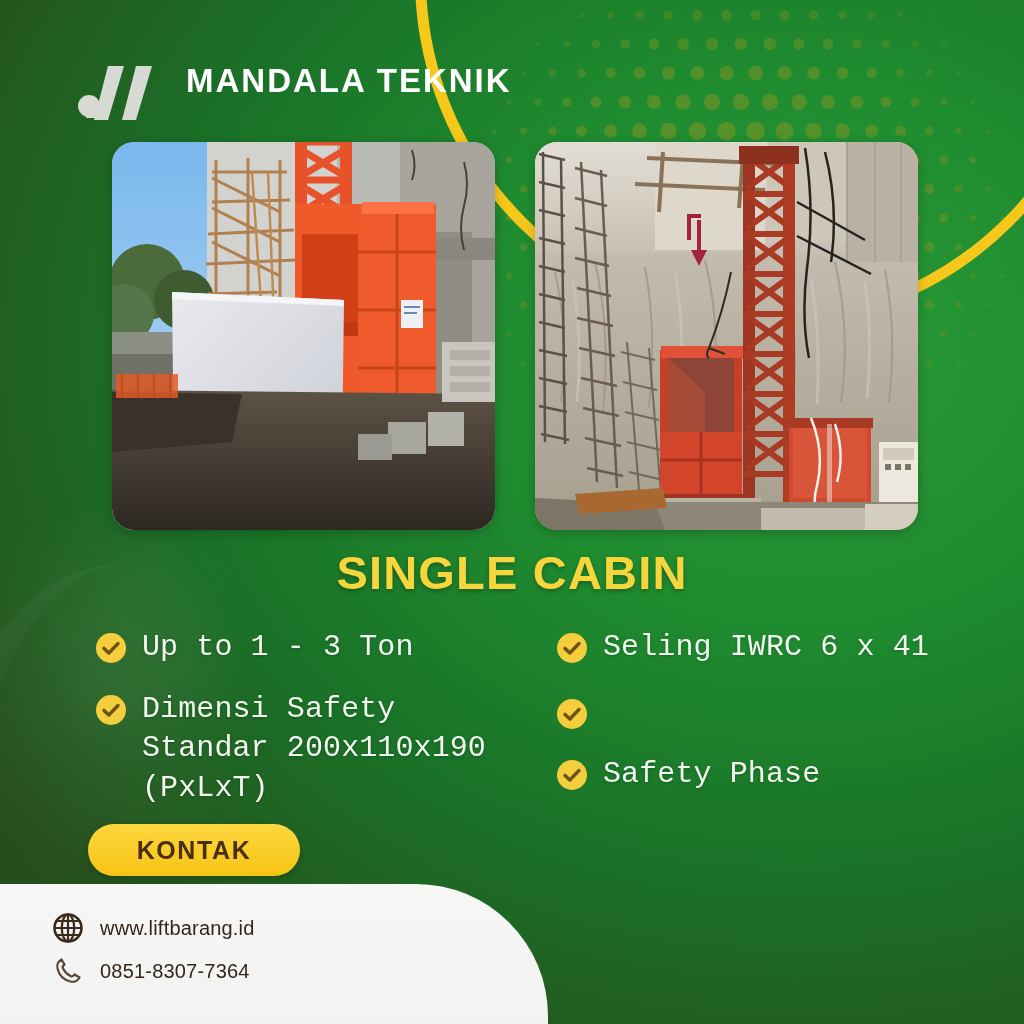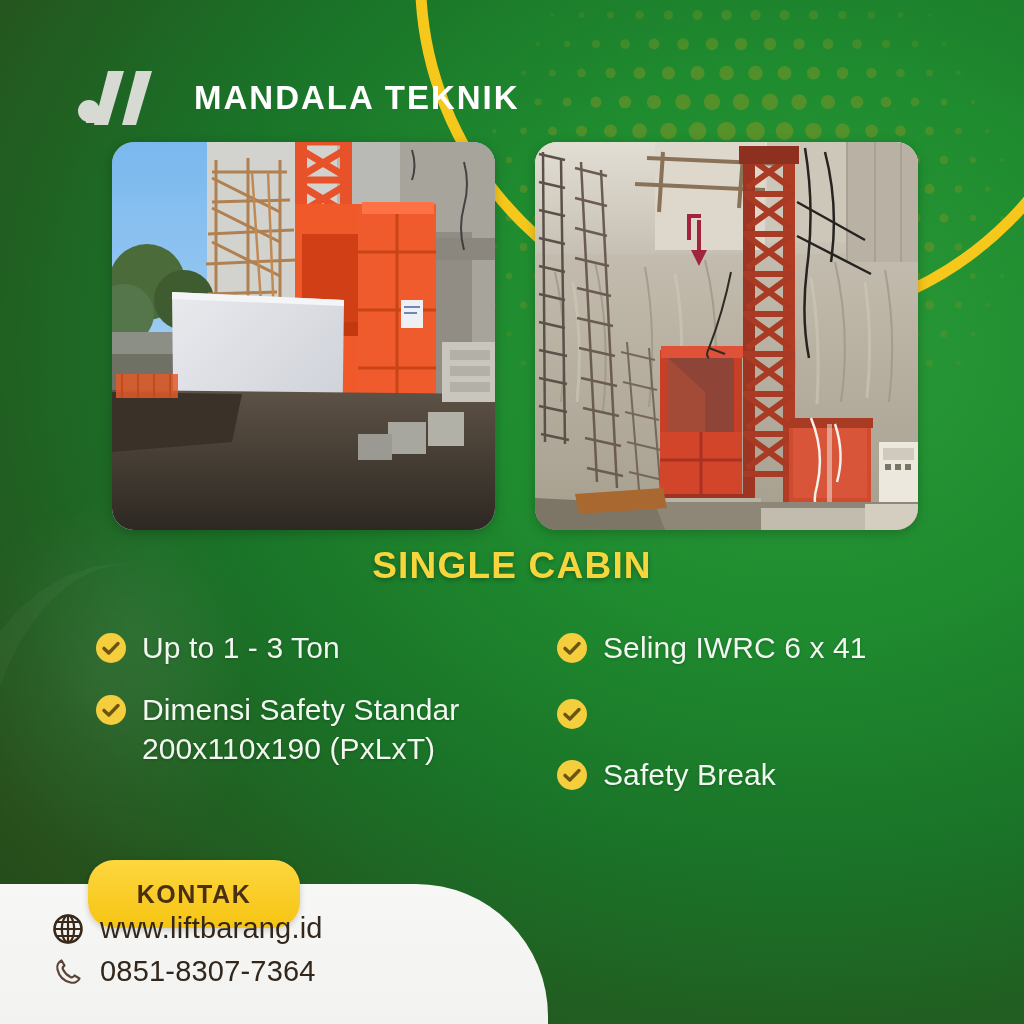--- a/index.html
+++ b/index.html
@@ -51,21 +51,21 @@
     left:415px; top:-372px;
     width:700px; height:700px;
     border-radius:50%;
     border:11px solid #f7c81c;
     pointer-events:none;
   }
 
   
   .brand {
     position:absolute; left:78px; top:62px;
-    display:flex; align-items:center; gap:32px;
+    display:flex; gap:24px;
     height:72px;
   }
   .logo-mark { width:84px; height:62px; display:block; }
   .brand-name {
     color:#ffffff;
     font-size:33px;
     font-weight:bold;
     letter-spacing:2.0px;
     white-space:nowrap;
   }
@@ -84,32 +84,33 @@
     box-shadow:0 3px 12px rgba(0,0,0,.22);
     background:#9aa0a2;
   }
   .photo svg { display:block; width:100%; height:100%; }
 
   
   .title {
     position:absolute; left:0; right:0; top:545px;
     text-align:center;
     color:#f6d63c;
-    font-size:37px;
+    font-size:47px;
     font-weight:bold;
     letter-spacing:1.2px;
     text-shadow:0 2px 5px rgba(0,0,0,.30);
   }
 
   
   .features {
     position:absolute; left:96px; top:628px;
     width:880px;
     display:flex;
     gap:42px;
+    font-family:Liberation Mono, monospace;
   }
   .col { width:430px; }
   .feature {
     display:flex;
     align-items:flex-start;
     gap:16px;
     margin-bottom:22px;
   }
   .check {
     flex:0 0 auto;
@@ -127,43 +128,43 @@
   .col-right .feature { margin-bottom:26px; }
 
   
   .footer {
     position:absolute; left:0; bottom:0;
     width:548px; height:140px;
     background:linear-gradient(180deg,#f7f7f5 0%, #f2f2f0 100%);
     border-top-right-radius:132px;
   }
   .kontak-badge {
-    position:absolute; left:88px; top:860px;
-    width:212px; height:68px;
+    position:absolute; left:88px; top:824px;
+    width:212px; height:52px;
     border-radius:26px;
     background:linear-gradient(180deg,#fdd740 0%, #f6c412 100%);
     display:flex; align-items:center; justify-content:center;
     box-shadow:0 2px 6px rgba(0,0,0,.18);
   }
   .kontak-badge span {
     color:#4b2f12;
     font-size:25px;
     font-weight:bold;
     letter-spacing:1.6px;
   }
   .contact-line {
     position:absolute;
     display:flex; align-items:center; gap:16px;
   }
   .contact-web  { left:52px; top:912px; }
   .contact-tel  { left:52px; top:955px;justify-content:center; }
   .contact-icon { width:32px; height:32px; flex:0 0 auto; }
   .contact-text {
     color:#33261a;
-    font-size:29px;
+    font-size:20px;
     letter-spacing:.2px;
     white-space:nowrap;
   }
 </style>
 </head>
 <body>
 
 <div class="poster">
 
   <div class="watermark"></div>
@@ -726,21 +727,21 @@
           <circle cx="15" cy="15" r="15" fill="#f5ce3e"></circle>
           <path d="M8 15.4 L12.8 20 L22 10.5" fill="none" stroke="#6a5414" stroke-width="3.4" stroke-linecap="round" stroke-linejoin="round"></path>
         </svg>
       </div>
 
       <div class="feature">
         <svg class="check" viewBox="0 0 30 30" aria-hidden="true">
           <circle cx="15" cy="15" r="15" fill="#f5ce3e"></circle>
           <path d="M8 15.4 L12.8 20 L22 10.5" fill="none" stroke="#6a5414" stroke-width="3.4" stroke-linecap="round" stroke-linejoin="round"></path>
         </svg>
-        <div class="feature-text">Safety Break</div>
+        <div class="feature-text">Safety Phase</div>
       </div>
 
     </div>
   </div>
 
   <div class="footer"></div>
 
   <div class="kontak-badge">
     <span>KONTAK</span>
   </div>

